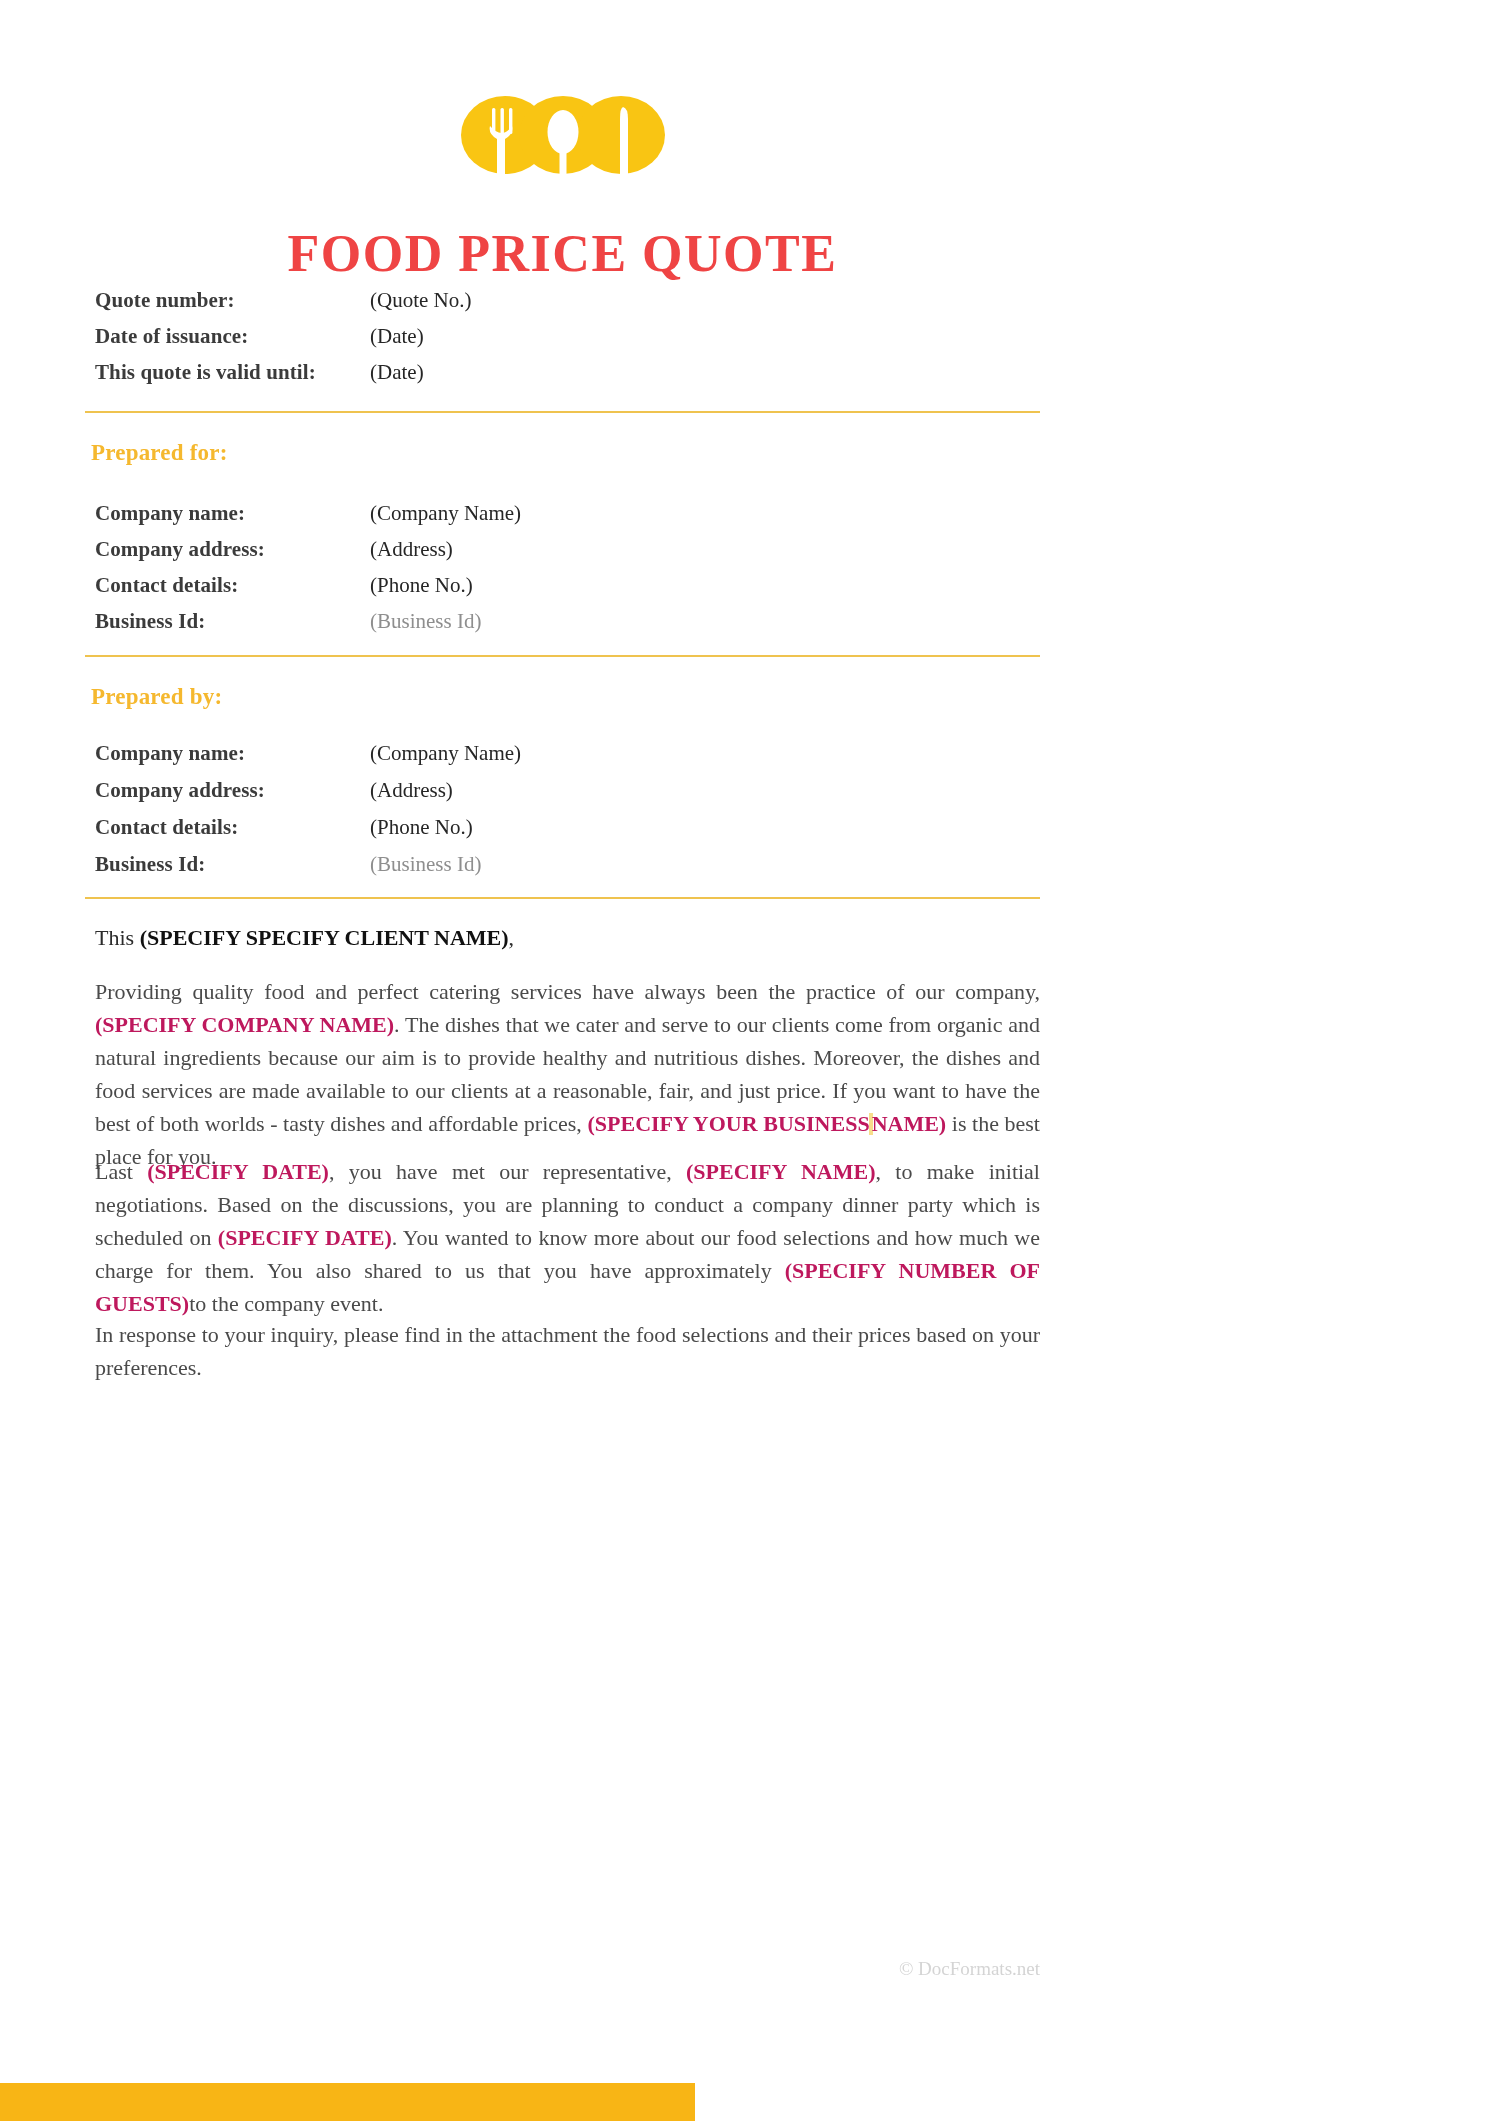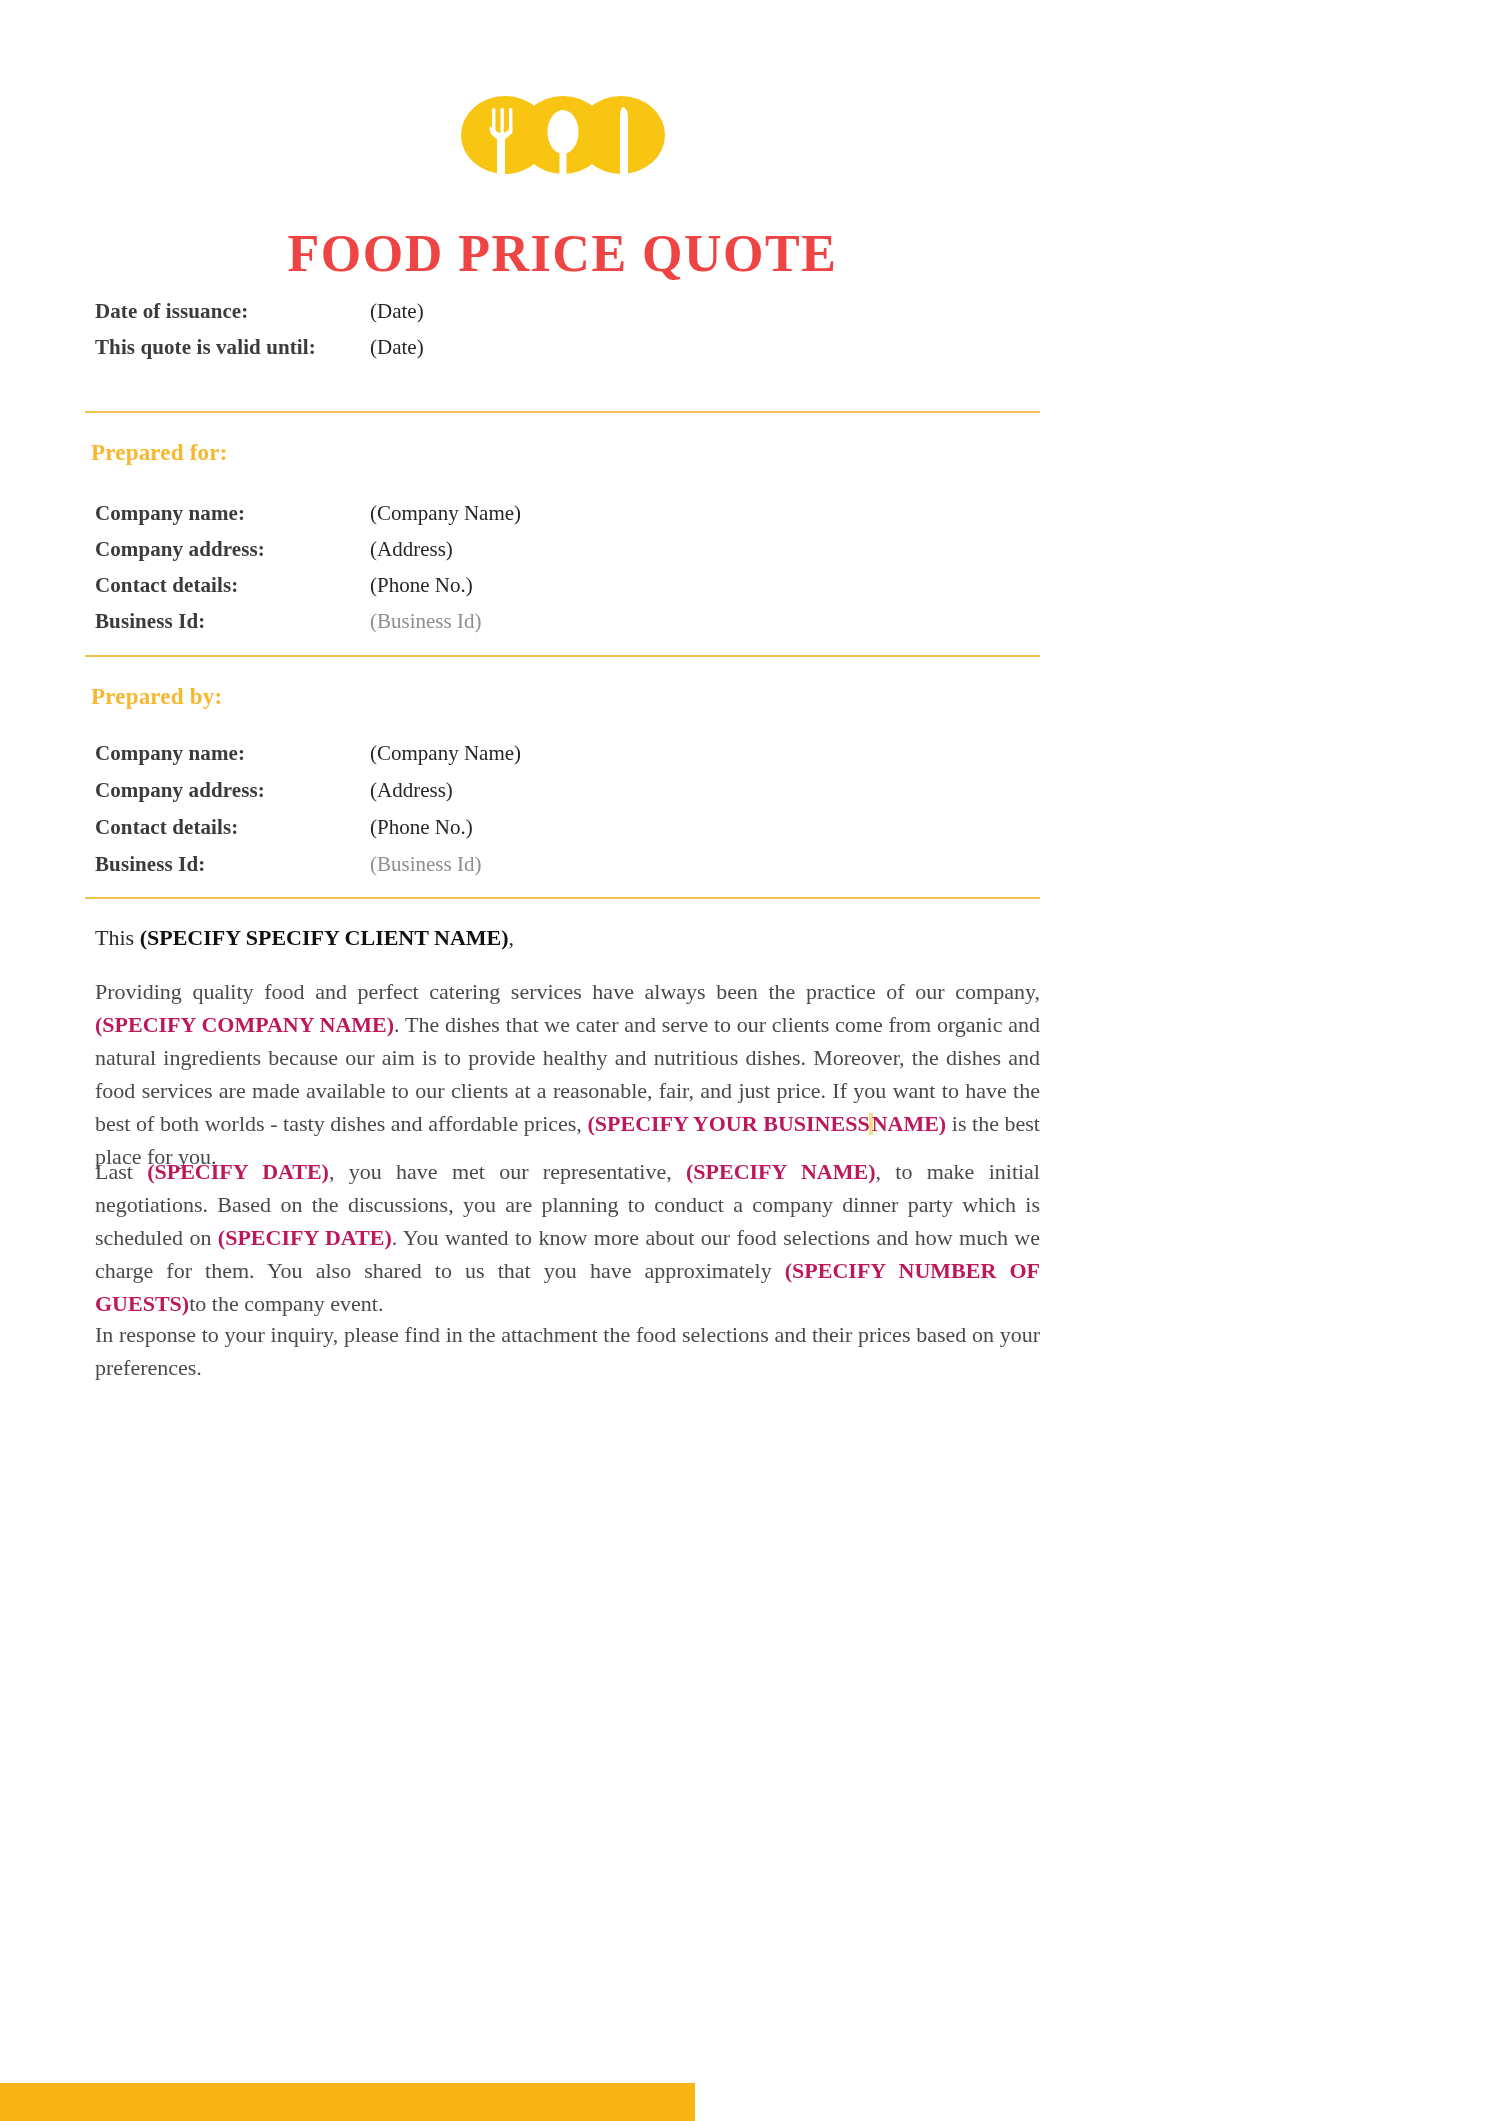--- a/index.html
+++ b/index.html
@@ -189,20 +189,24 @@
         <g fill="#ffffff">
           <path d="M162 11 q5 1 5 12 l0 28 l-8 0 l0 -28 q0 -11 3 -12 z"></path>
           <path d="M159 50 l8 0 l0 28 l-8 0 z"></path>
         </g>
       </svg>
     </div>
 
     <div class="doc-title">FOOD PRICE QUOTE</div>
 
     <div class="detail-block" style="top:288px;">
+      <div class="row">
+        <span class="label">Quote number:</span>
+        <span class="value">(Quote No.)</span>
+      </div>
       <div class="row" style="margin-top:11px;">
         <span class="label">Date of issuance:</span>
         <span class="value">(Date)</span>
       </div>
       <div class="row" style="margin-top:11px;">
         <span class="label">This quote is valid until:</span>
         <span class="value">(Date)</span>
       </div>
     </div>
 
@@ -263,15 +267,16 @@
     </div>
 
     <div class="para" style="top:1155px;">
       <span>Last </span><b>(SPECIFY DATE)</b><span>, you have met our representative, </span><b>(SPECIFY NAME)</b><span>, to make initial negotiations. Based on the discussions, you are planning to conduct a company dinner party which is scheduled on </span><b>(SPECIFY DATE)</b><span>. You wanted to know more about our food selections and how much we charge for them. You also shared to us that you have approximately </span><b>(SPECIFY NUMBER OF GUESTS)</b><span>to the company event.</span>
     </div>
 
     <div class="para" style="top:1318px;">In response to your inquiry, please find in the attachment the food selections and their prices based on your preferences.</div>
 
   </div>
 
+  <div class="footer-credit">© DocFormats.net</div>
 
   <div class="bottom-bar"></div>
 </div>
 
 </body></html>

